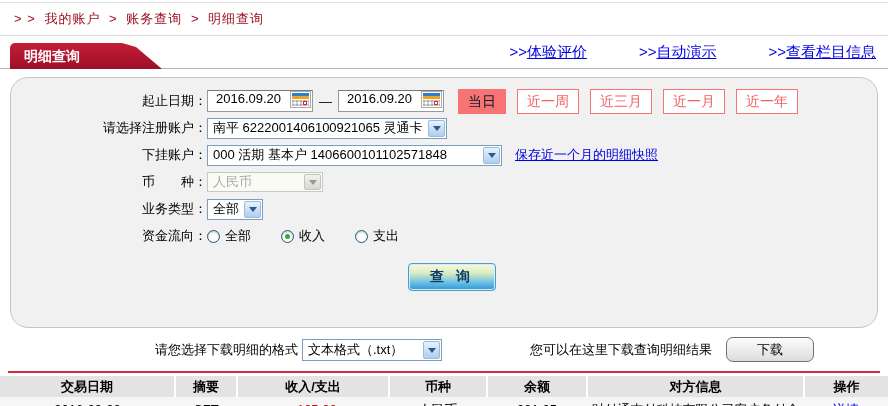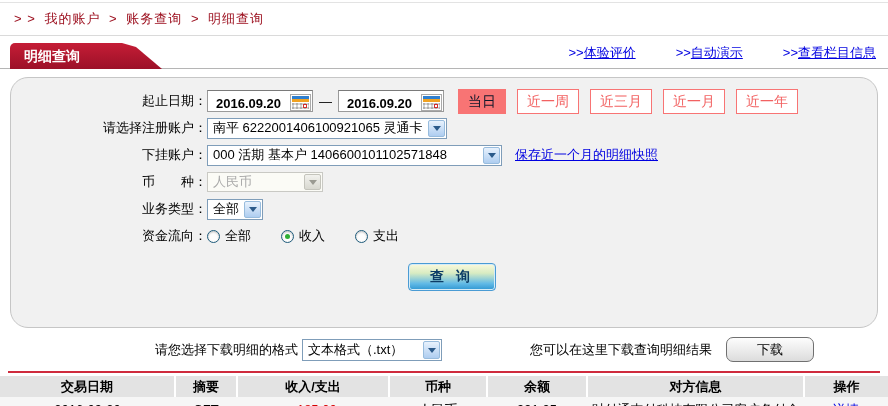--- a/index.html
+++ b/index.html
@@ -14,33 +14,33 @@
   .breadcrumb span { margin-right:4px; }
   .crumb { cursor:pointer; }
 
   
   .tab-row { position:relative; height:30px; margin-top:3px; }
   .tab-underline { position:absolute; left:0; right:0; bottom:0; height:1px; background:#b5b5b5; }
   .tab { position:absolute; left:10px; bottom:0; height:26px; width:152px;
     background:linear-gradient(#c51d36,#9c1028); color:#fff; font-weight:bold; font-size:14px;
     line-height:26px; padding-left:14px; border-top-left-radius:5px;
     clip-path:polygon(0 0, 112px 0, 126px 4px, 152px 100%, 0 100%); }
-  .header-links { position:absolute; right:12px; bottom:7px; display:flex; gap:40px; font-size:13px; }
+  .header-links { position:absolute; right:12px; bottom:7px; display:flex; gap:52px; font-size:15px; }
   .hlink { color:#0000e0; cursor:pointer; white-space:nowrap; }
   .hlink .lbl { text-decoration:underline; }
 
   
   .panel { margin:8px 10px 0; height:251px; background:#f1f1f1;
     border:1px solid #c6c6c6; border-radius:18px; padding-top:12px; }
   .frow { display:flex; align-items:center; height:22px; margin-bottom:5px; }
   .flabel { width:196px; text-align:right; font-size:13px; white-space:pre; }
 
   
-  .date-box { display:inline-flex; align-items:flex-end; width:106px; height:22px;
-    border:1px solid #9a9a9a; border-top-color:#7a7a7a; background:#fff; padding-left:8px;font-weight:bold; }
+  .date-box { display:inline-flex; align-items:flex-start; width:106px; height:22px;
+    border:1px solid #9a9a9a; border-top-color:#7a7a7a; background:#fff; padding-left:8px; }
   .date-text { flex:1; font-size:13px; }
   .cal-icon { width:21px; height:17px; border:1px solid #aaa; background:#fff;
     display:inline-flex; flex-direction:column; position:relative; margin-right:1px; }
   .cal-blue { height:3px; background:#2e7fd0; margin:1px 1px 0; }
   .cal-orange { height:3px; background:#f0a223; margin:0 1px; }
   .cal-grid { flex:1; margin:1px;
     background-image:repeating-linear-gradient(#d4d4d4 0 2px,#fff 2px 4px),
                      repeating-linear-gradient(90deg,#d4d4d4 0 2px,#fff 2px 4px);
     background-blend-mode:multiply; }
   .cal-red { position:absolute; right:3px; bottom:2px; width:4px; height:4px;

